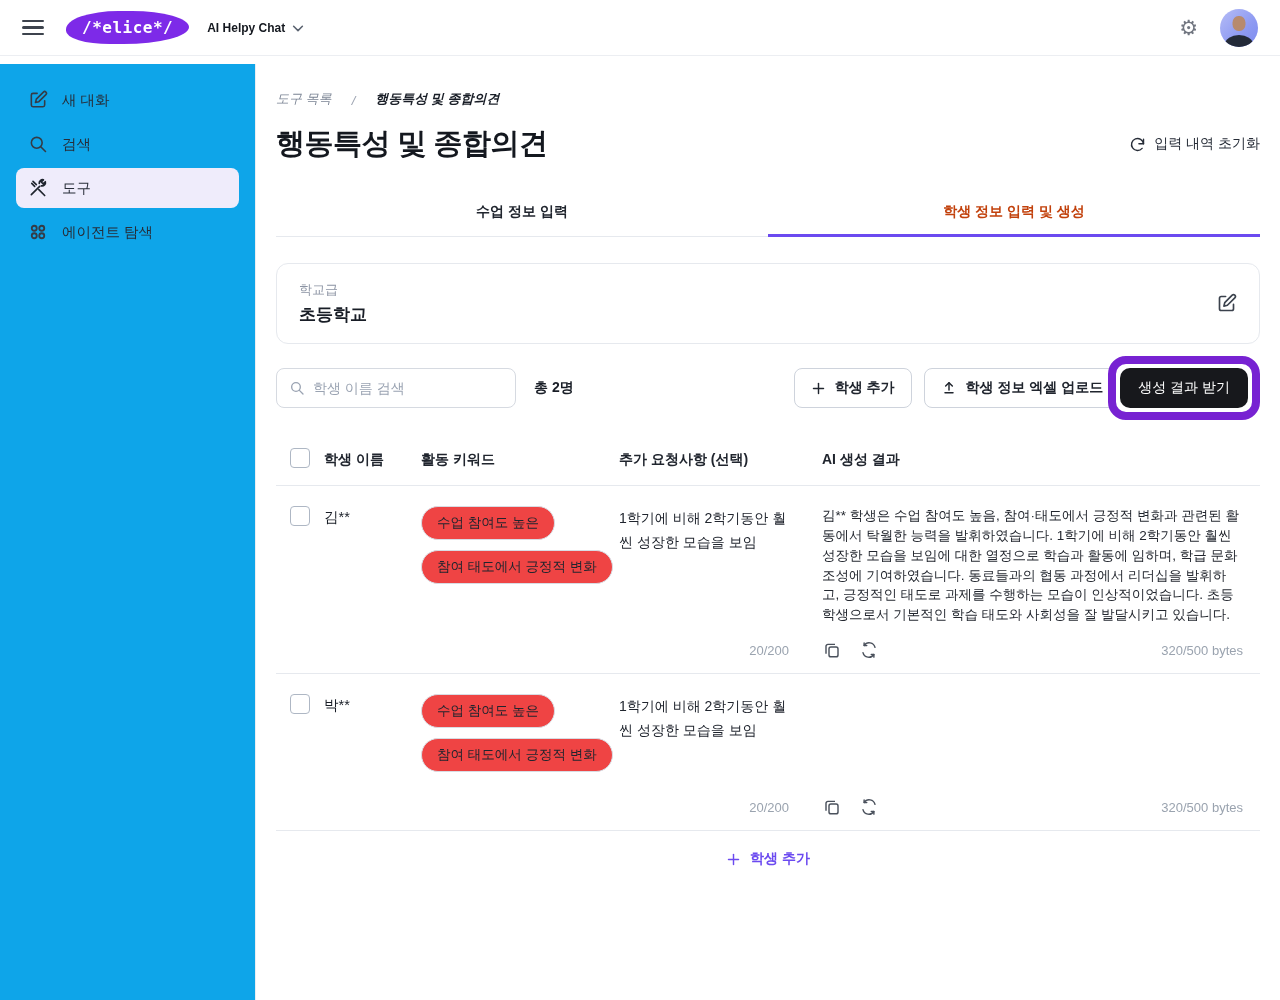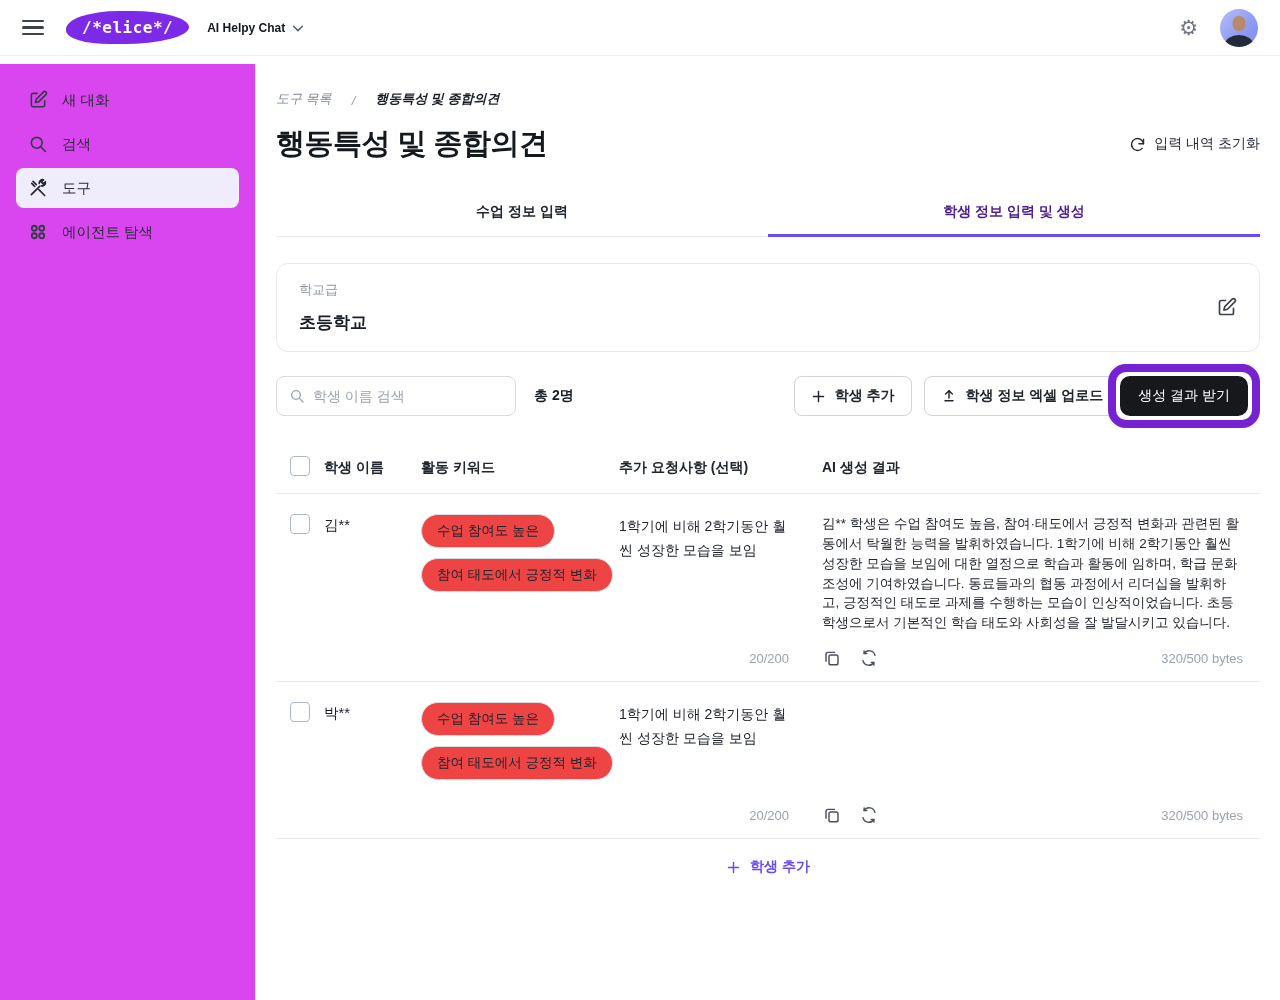--- a/index.html
+++ b/index.html
@@ -21,48 +21,48 @@
   .gear { font-size:21px; color:#717680; line-height:1; cursor:pointer; }
   .avatar { width:38px; height:38px; border-radius:50%; position:relative; overflow:hidden;
             background:linear-gradient(135deg,#b6bdf6 0%,#8e9af2 60%,#7d8bef 100%); cursor:pointer; }
   .avatar::before { content:""; position:absolute; left:50%; top:7px; transform:translateX(-50%);
                     width:13px; height:15px; border-radius:45%; background:#b78a6e; }
   .avatar::after { content:""; position:absolute; left:50%; bottom:-6px; transform:translateX(-50%);
                    width:28px; height:18px; border-radius:50% 50% 0 0; background:#232a38; }
 
   
   .sidebar { position:absolute; left:0; top:64px; width:256px; height:936px;
-             border-right:1px solid #e9edf2; background:#d946ef; padding-top:12px; }
+             border-right:1px solid #e9edf2; background:#0ea5e9; padding-top:12px; }
   .side-item { display:flex; align-items:center; gap:14px; height:40px; margin:4px 16px;
                padding:0 12px; border-radius:8px; font-size:14.5px; color:#272d38; cursor:pointer; }
   .side-item.active { background:#efecfb; }
   .side-item svg { flex:0 0 auto; }
 
   
   .main { position:absolute; left:256px; top:64px; width:1024px; height:936px;
           padding:26px 20px 0 20px; overflow:hidden; }
   .breadcrumb { font-size:13px; display:flex; gap:20px; align-items:flex-end;font-style:italic; }
   .crumb-parent { color:#7b8494; cursor:pointer; }
   .crumb-sep { color:#9aa2af; }
   .crumb-current { color:#191e27; font-weight:bold; }
 
   .title-row { display:flex; align-items:center; justify-content:space-between; margin-top:16px; }
   .page-title { font-size:29px; font-weight:800; color:#14181f; letter-spacing:-0.5px; }
   .reset-btn { display:flex; align-items:center; gap:8px; font-size:14px; color:#272d38; cursor:pointer; }
 
   .tabs { display:flex; margin-top:26px; border-bottom:1px solid #e6e9ee; }
   .tab { flex:1; text-align:center; padding:13px 0 15px; font-size:14px; font-weight:bold;
          color:#20252e; cursor:pointer; position:relative; }
-  .tab.active { color:#4c1d95; }
+  .tab.active { color:#c2410c; }
   .tab.active::after { content:""; position:absolute; left:0; right:0; bottom:-1px; height:3px; background:#6b4af0; }
 
   .school-card { margin-top:26px; border:1px solid #e6e9ee; border-radius:12px;
                  padding:17px 22px; display:flex; align-items:center; }
   .school-label { font-size:13px; color:#8b93a3; }
-  .school-value { font-size:17px; font-weight:bold; color:#181d26; margin-top:12px; }
+  .school-value { font-size:17px; font-weight:bold; color:#181d26; margin-top:4px; }
   .school-edit { margin-left:auto; cursor:pointer; color:#3b424d; }
 
   .toolbar { margin-top:22px; display:flex; align-items:center; position:relative; height:44px; }
   .search-box { width:240px; height:40px; border:1px solid #d6dae1; border-radius:8px;
                 display:flex; align-items:center; padding:0 12px; gap:8px; background:#fff; }
   .search-box input { border:none; outline:none; font-size:14px; width:100%;
                       font-family:"Liberation Sans", sans-serif; color:#1c212b; }
   .search-box input::placeholder { color:#9aa3b2; }
   .total-count { font-size:14px; font-weight:bold; margin-left:18px; color:#181d26; }
   .toolbar-spacer { flex:1; }

